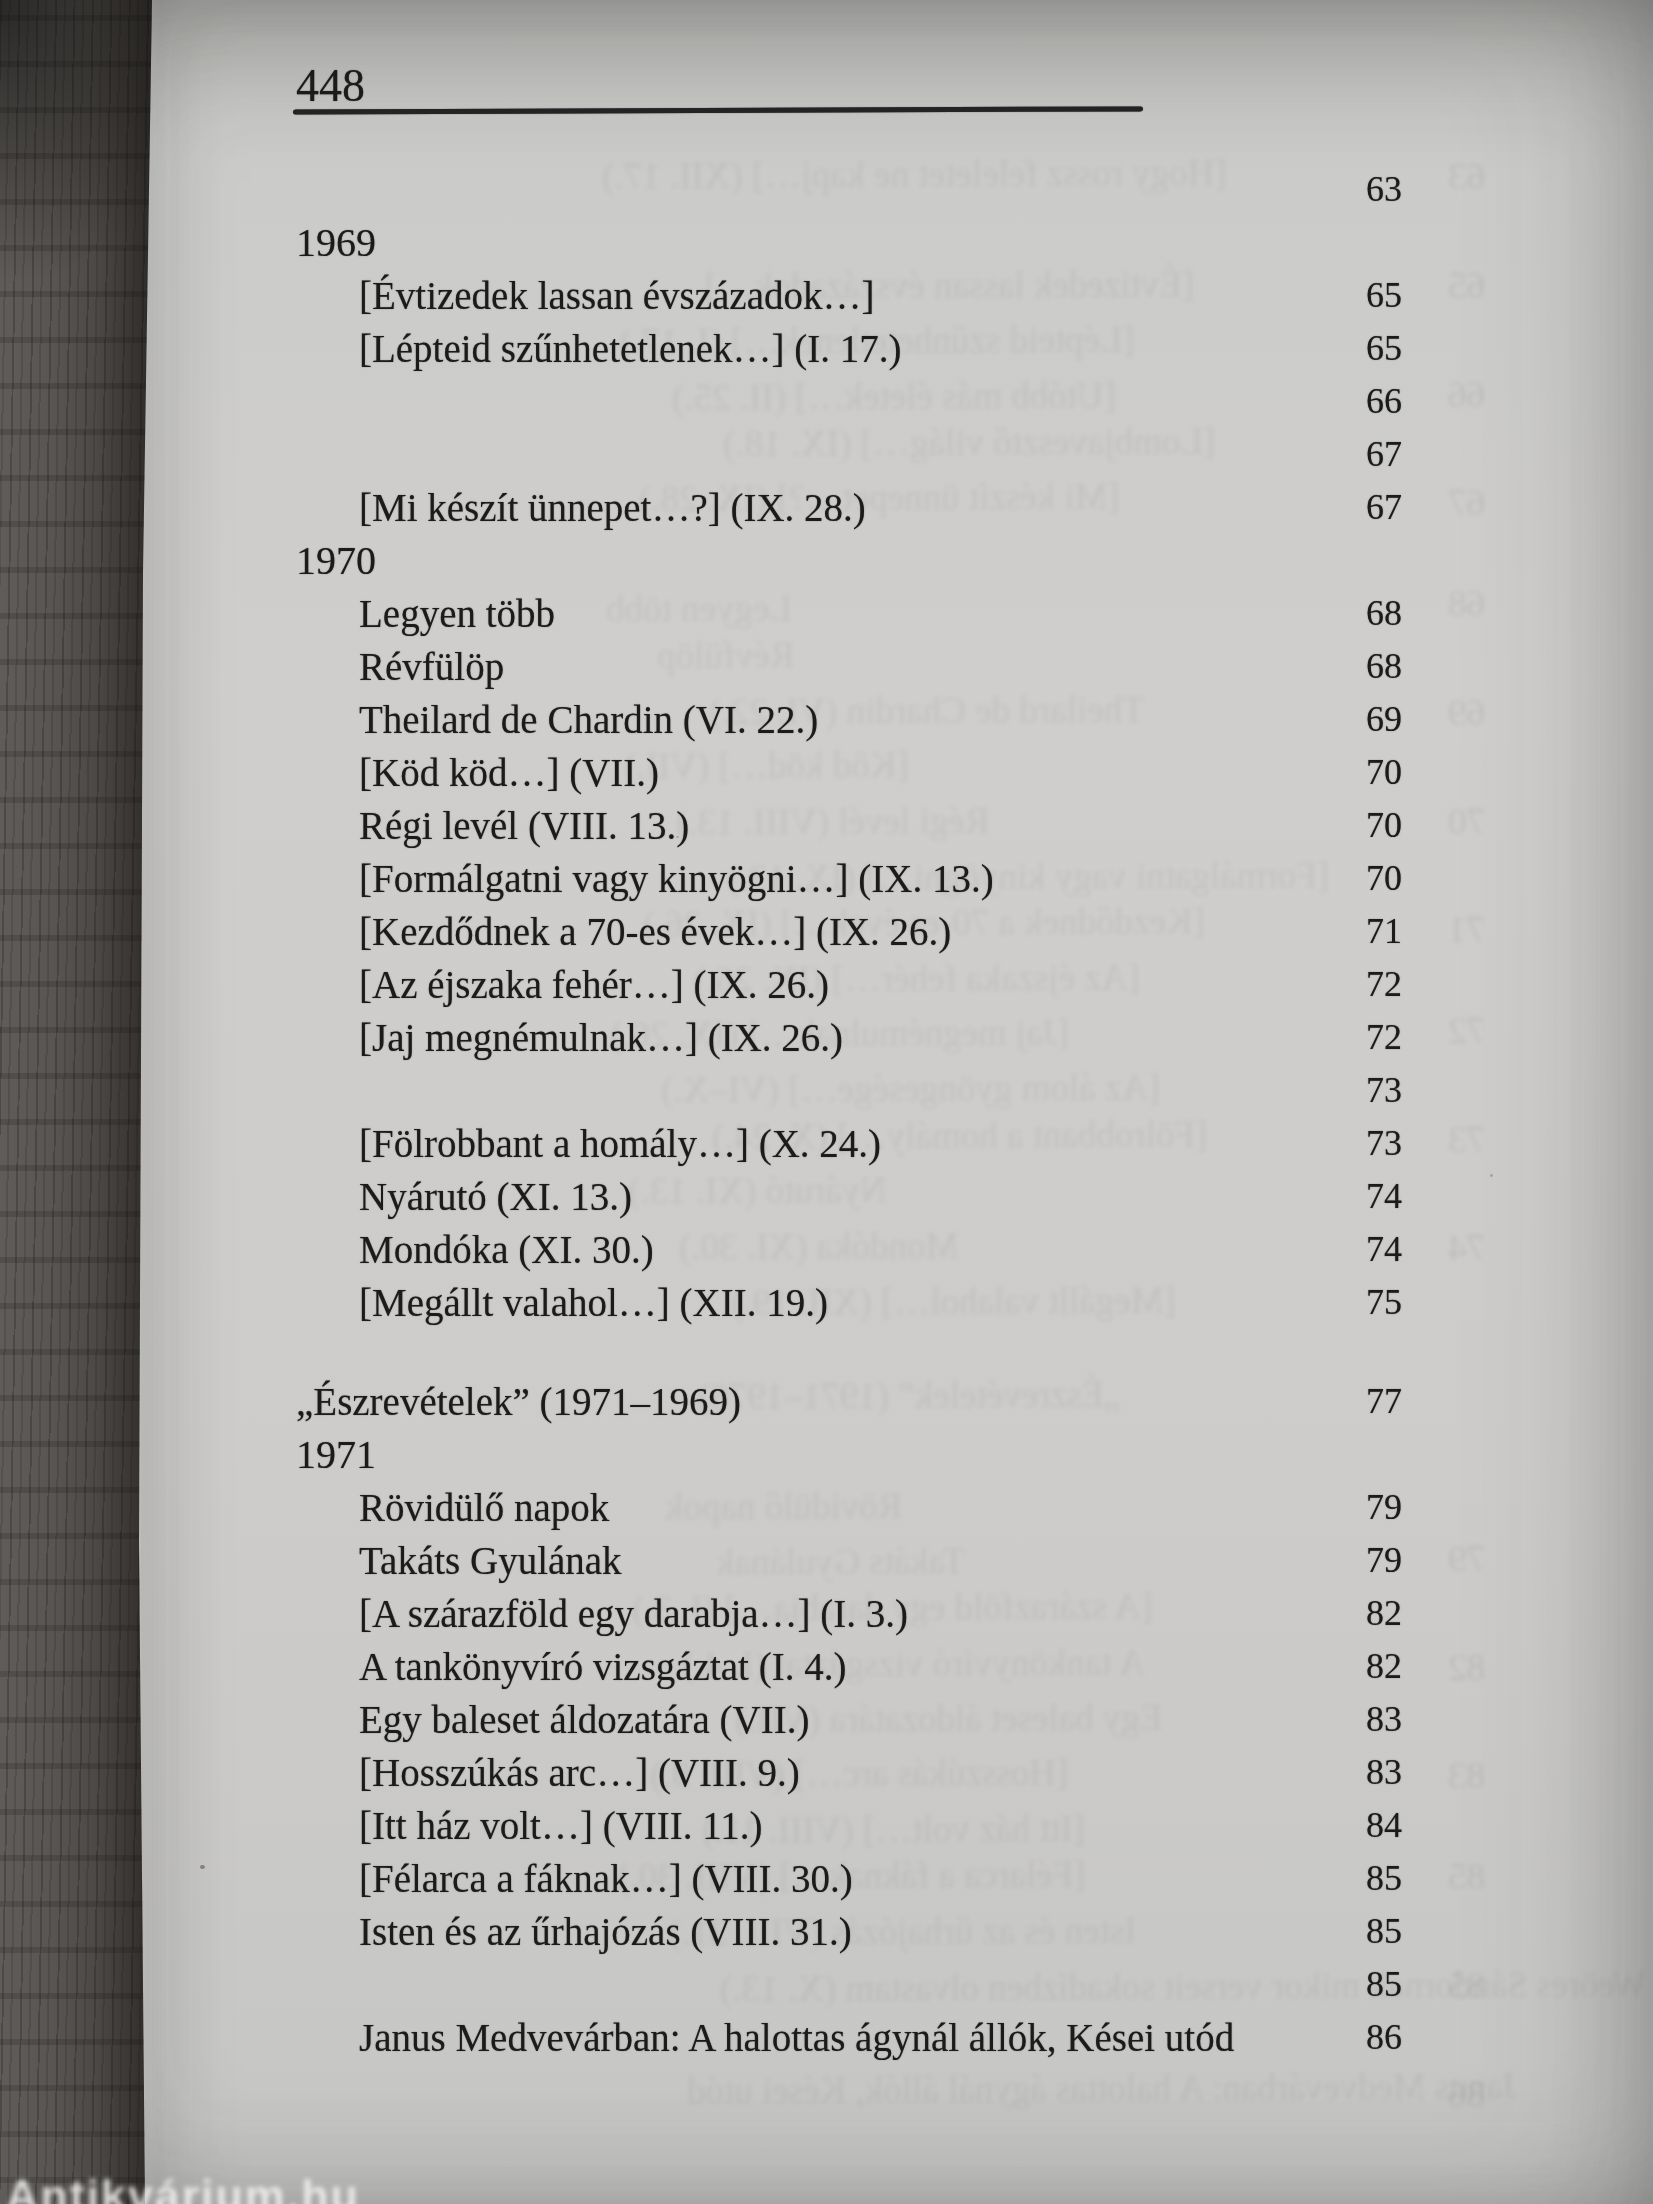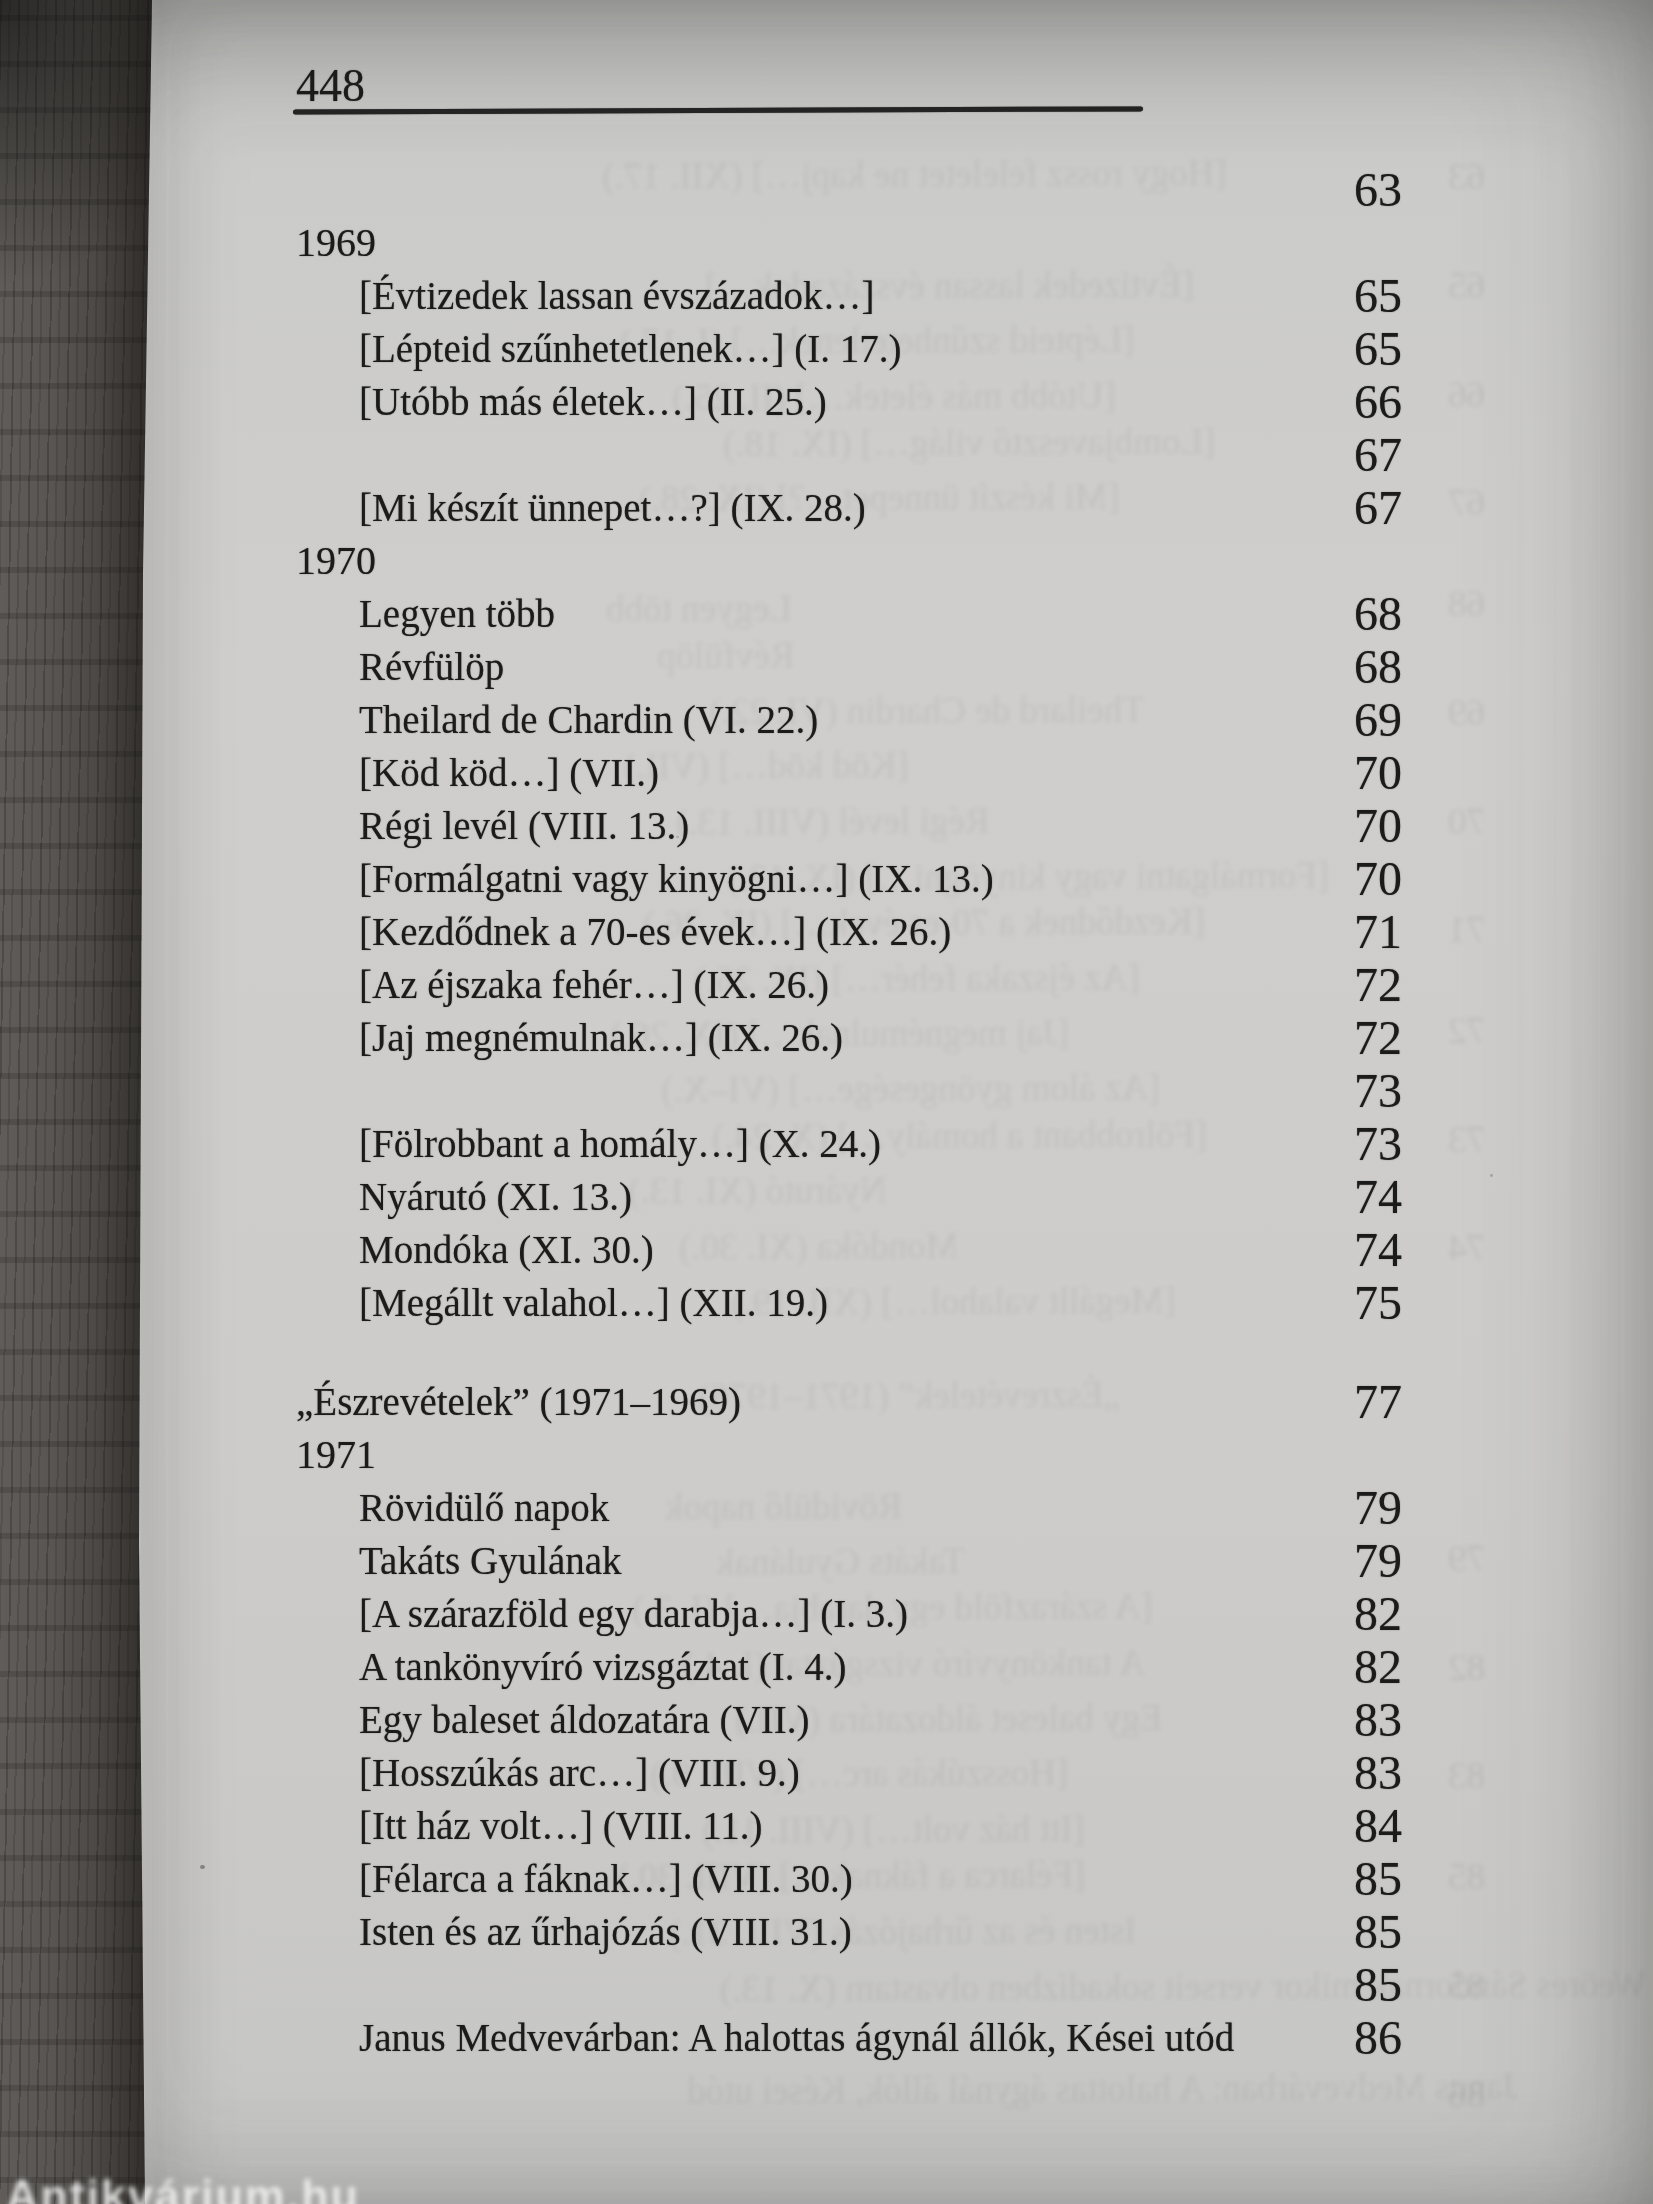--- a/index.html
+++ b/index.html
@@ -42,21 +42,21 @@
     box-shadow:0 0 1px rgba(36,36,36,.8);
   }
   .toc{
     position:absolute;left:160px;top:163px;width:1106px;z-index:2;
     color:#1b1b1b;text-shadow:0 0 1.2px rgba(27,27,27,.55);
   }
   .row{position:relative;height:53px;line-height:53px;font-size:39px;white-space:nowrap;box-sizing:border-box;}
   .row.entry{padding-left:63px;}
   .row.year{font-size:40px;}
   .row.gap{height:46px;}
-  .row .pg{position:absolute;right:0;top:0;line-height:53px;font-size:48px;}
+  .row .pg{position:absolute;right:0;top:0;line-height:53px;font-size:36px;}
   .row em{font-style:italic;}
 
   
   .bleed{position:absolute;inset:0;z-index:1;pointer-events:none;}
   .ghost{
     position:absolute;font-size:37px;line-height:39px;color:#2e2e2c;
     opacity:.07;filter:blur(2.1px);white-space:nowrap;
     transform:scaleX(-1) rotate(.3deg);
   }
   .ghost.num{opacity:.09;}
@@ -145,21 +145,21 @@
       </div>
 
     <div class="folio">448</div>
     <div class="rule"></div>
 
     <div class="toc" id="toc">
         <div class="row entry"><span class="pg">63</span></div>
         <div class="row year"><span class="t">1969</span></div>
         <div class="row entry"><span class="t"><span>[Évtizedek lassan évszázadok…]</span></span><span class="pg">65</span></div>
         <div class="row entry"><span class="t"><span>[Lépteid szűnhetetlenek…] (I. 17.)</span></span><span class="pg">65</span></div>
-        <div class="row entry"><span class="t"><span>[Utóbb más életek…] (II. 25.)</span></span><span class="pg">66</span></div>
+        <div class="row entry"><span class="pg">66</span></div>
         <div class="row entry"><span class="pg">67</span></div>
         <div class="row entry"><span class="t"><span>[Mi készít ünnepet…?] (IX. 28.)</span></span><span class="pg">67</span></div>
         <div class="row year"><span class="t">1970</span></div>
         <div class="row entry"><span class="t"><span>Legyen több</span></span><span class="pg">68</span></div>
         <div class="row entry"><span class="t"><span>Révfülöp</span></span><span class="pg">68</span></div>
         <div class="row entry"><span class="t"><span>Theilard de Chardin (VI. 22.)</span></span><span class="pg">69</span></div>
         <div class="row entry"><span class="t"><span>[Köd köd…] (VII.)</span></span><span class="pg">70</span></div>
         <div class="row entry"><span class="t"><span>Régi levél (VIII. 13.)</span></span><span class="pg">70</span></div>
         <div class="row entry"><span class="t"><span>[Formálgatni vagy kinyögni…] (IX. 13.)</span></span><span class="pg">70</span></div>
         <div class="row entry"><span class="t"><span>[Kezdődnek a 70-es évek…] (IX. 26.)</span></span><span class="pg">71</span></div>

